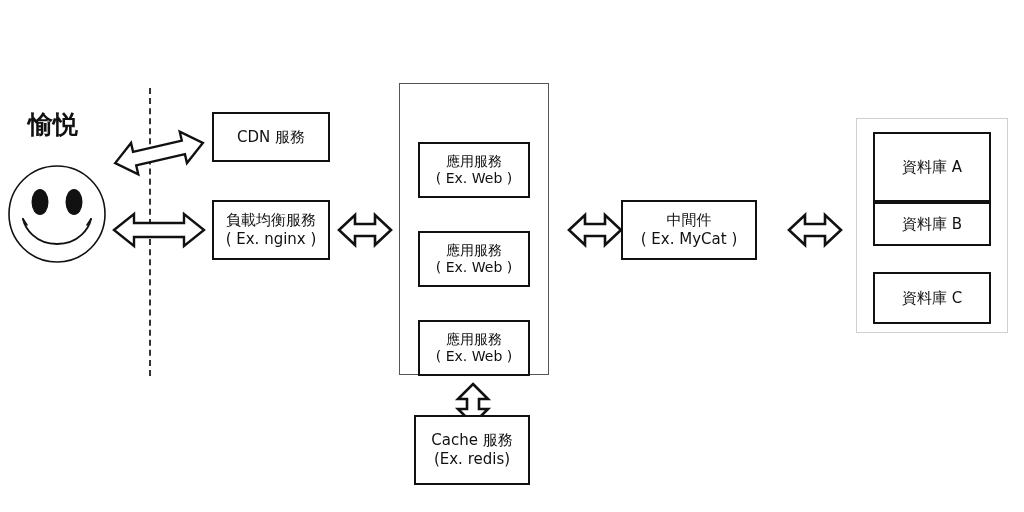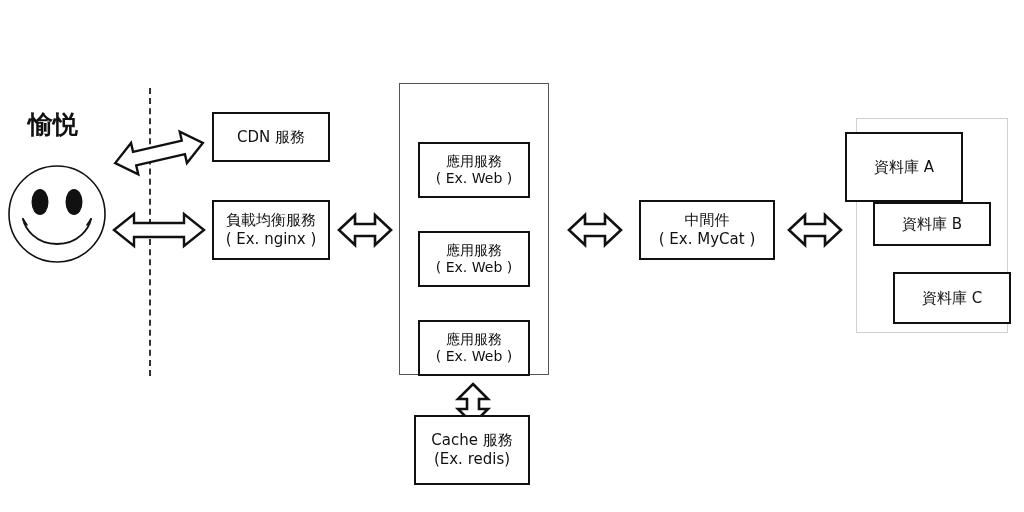--- a/index.html
+++ b/index.html
@@ -141,38 +141,38 @@
     <span class="ln1">Cache 服務</span>
     <span class="ln2">(Ex. redis)</span>
   </div>
 
   <div class="arrow" style="left:566px; top:206px;">
     <svg width="58" height="48" viewBox="0 0 58 48">
       <path d="M3 24 L 19 9 L 19 18 L 39 18 L 39 9 L 55 24 L 39 39 L 39 30 L 19 30 L 19 39 Z" fill="#ffffff" stroke="#111111" stroke-width="2.6" stroke-linejoin="miter"></path>
     </svg>
   </div>
 
-  <div class="node t15" style="left:639px; top:200px; width:136px; height:60px;">
+  <div class="node t15" style="left:621px; top:200px; width:136px; height:60px;">
     <span class="ln1">中間件</span>
     <span class="ln2">( Ex. MyCat )</span>
   </div>
 
   <div class="arrow" style="left:786px; top:206px;">
     <svg width="58" height="48" viewBox="0 0 58 48">
       <path d="M3 24 L 19 9 L 19 18 L 39 18 L 39 9 L 55 24 L 39 39 L 39 30 L 19 30 L 19 39 Z" fill="#ffffff" stroke="#111111" stroke-width="2.6" stroke-linejoin="miter"></path>
     </svg>
   </div>
 
   <div class="group-box group-db" style="left:856px; top:118px; width:152px; height:215px;"></div>
 
-  <div class="node t15" style="left:845px; top:132px; width:118px; height:70px;">
+  <div class="node t15" style="left:873px; top:132px; width:118px; height:70px;">
     <span class="ln1">資料庫 A</span>
   </div>
 
   <div class="node t15" style="left:873px; top:202px; width:118px; height:44px;">
     <span class="ln1">資料庫 B</span>
   </div>
 
-  <div class="node t15" style="left:873px; top:272px; width:118px; height:52px;margin-left:20px;">
+  <div class="node t15" style="left:873px; top:272px; width:118px; height:52px;">
     <span class="ln1">資料庫 C</span>
   </div>
 
 </div>
 
 </body></html>

